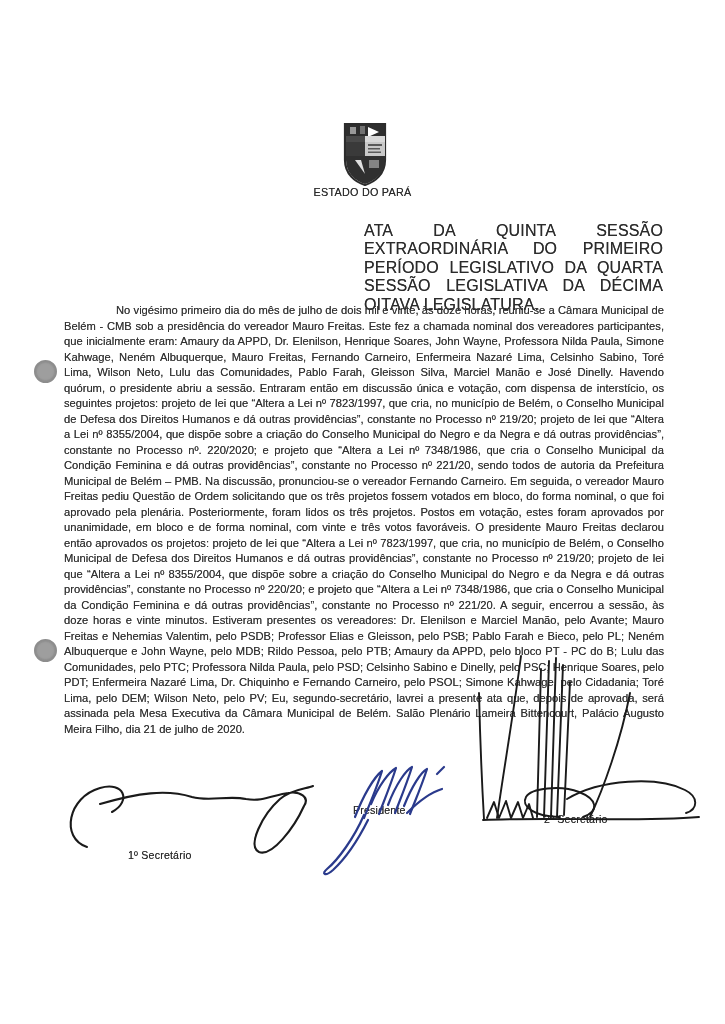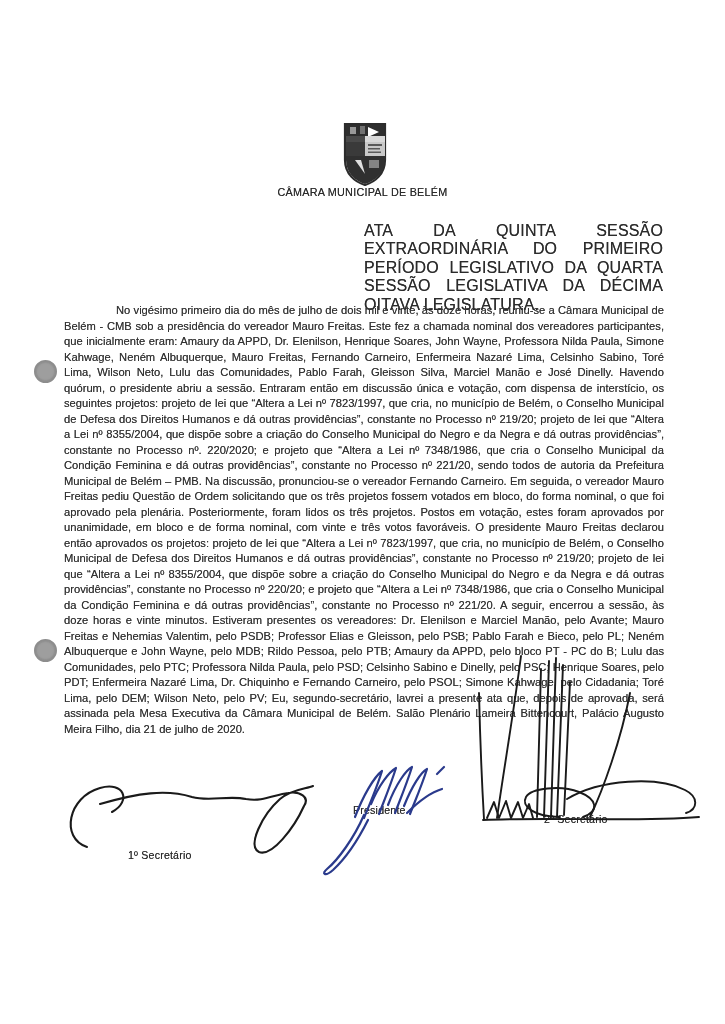--- a/index.html
+++ b/index.html
@@ -72,21 +72,21 @@
     <rect x="24" y="14" width="20" height="6" fill="#d9d9d9"></rect>
     <rect x="5" y="20" width="19" height="14" fill="#3a3a3a"></rect>
     <rect x="24" y="20" width="20" height="14" fill="#c9c9c9"></rect>
     <path d="M27,22 h14 v2 h-14 z M27,26 h12 v1.6 h-12 z M27,29.5 h13 v1.6 h-13 z" fill="#5a5a5a"></path>
     <path d="M5,34 H44 V38 C44,51 34,59 24,62 C14,59 5,51 5,38 Z" fill="#303030"></path>
     <path d="M14,38 L24,52 L20,38 Z" fill="#ffffff" opacity=".85"></path>
     <rect x="28" y="38" width="10" height="8" fill="#bdbdbd" opacity=".6"></rect>
   </svg>
 
   <div class="header-block scan-text">
-    <div>CÂMARA MUNICIPAL DE BELÉM</div>
+    <div>ESTADO DO PARÁ</div>
   </div>
 
   <div class="title-block scan-text">ATA DA QUINTA SESSÃO EXTRAORDINÁRIA DO PRIMEIRO PERÍODO LEGISLATIVO DA QUARTA SESSÃO LEGISLATIVA DA DÉCIMA OITAVA LEGISLATURA.</div>
 
   <div class="body-block scan-text">
     <p>No vigésimo primeiro dia do mês de julho de dois mil e vinte, às doze horas, reuniu-se a Câmara Municipal de Belém - CMB sob a presidência do vereador Mauro Freitas. Este fez a chamada nominal dos vereadores participantes, que inicialmente eram: Amaury da APPD, Dr. Elenilson, Henrique Soares, John Wayne, Professora Nilda Paula, Simone Kahwage, Neném Albuquerque, Mauro Freitas, Fernando Carneiro, Enfermeira Nazaré Lima, Celsinho Sabino, Toré Lima, Wilson Neto, Lulu das Comunidades, Pablo Farah, Gleisson Silva, Marciel Manão e José Dinelly. Havendo quórum, o presidente abriu a sessão. Entraram então em discussão única e votação, com dispensa de interstício, os seguintes projetos: projeto de lei que “Altera a Lei nº 7823/1997, que cria, no município de Belém, o Conselho Municipal de Defesa dos Direitos Humanos e dá outras providências”, constante no Processo nº 219/20; projeto de lei que “Altera a Lei nº 8355/2004, que dispõe sobre a criação do Conselho Municipal do Negro e da Negra e dá outras providências”, constante no Processo nº. 220/2020; e projeto que “Altera a Lei nº 7348/1986, que cria o Conselho Municipal da Condição Feminina e dá outras providências”, constante no Processo nº 221/20, sendo todos de autoria da Prefeitura Municipal de Belém – PMB. Na discussão, pronunciou-se o vereador Fernando Carneiro. Em seguida, o vereador Mauro Freitas pediu Questão de Ordem solicitando que os três projetos fossem votados em bloco, do forma nominal, o que foi aprovado pela plenária. Posteriormente, foram lidos os três projetos. Postos em votação, estes foram aprovados por unanimidade, em bloco e de forma nominal, com vinte e três votos favoráveis. O presidente Mauro Freitas declarou então aprovados os projetos: projeto de lei que “Altera a Lei nº 7823/1997, que cria, no município de Belém, o Conselho Municipal de Defesa dos Direitos Humanos e dá outras providências”, constante no Processo nº 219/20; projeto de lei que “Altera a Lei nº 8355/2004, que dispõe sobre a criação do Conselho Municipal do Negro e da Negra e dá outras providências”, constante no Processo nº 220/20; e projeto que “Altera a Lei nº 7348/1986, que cria o Conselho Municipal da Condição Feminina e dá outras providências”, constante no Processo nº 221/20. A seguir, encerrou a sessão, às doze horas e vinte minutos. Estiveram presentes os vereadores: Dr. Elenilson e Marciel Manão, pelo Avante; Mauro Freitas e Nehemias Valentim, pelo PSDB; Professor Elias e Gleisson, pelo PSB; Pablo Farah e Bieco, pelo PL; Neném Albuquerque e John Wayne, pelo MDB; Rildo Pessoa, pelo PTB; Amaury da APPD, pelo bloco PT - PC do B; Lulu das Comunidades, pelo PTC; Professora Nilda Paula, pelo PSD; Celsinho Sabino e Dinelly, pelo PSC; Henrique Soares, pelo PDT; Enfermeira Nazaré Lima, Dr. Chiquinho e Fernando Carneiro, pelo PSOL; Simone Kahwage, pelo Cidadania; Toré Lima, pelo DEM; Wilson Neto, pelo PV; Eu, segundo-secretário, lavrei a presente ata que, depois de aprovada, será assinada pela Mesa Executiva da Câmara Municipal de Belém. Salão Plenário Lameira Bittencourt, Palácio Augusto Meira Filho, dia 21 de julho de 2020.</p>
   </div>
 
   <div class="sig-label lbl-1 scan-text">1º Secretário</div>
   <div class="sig-label lbl-p scan-text">Presidente</div>

